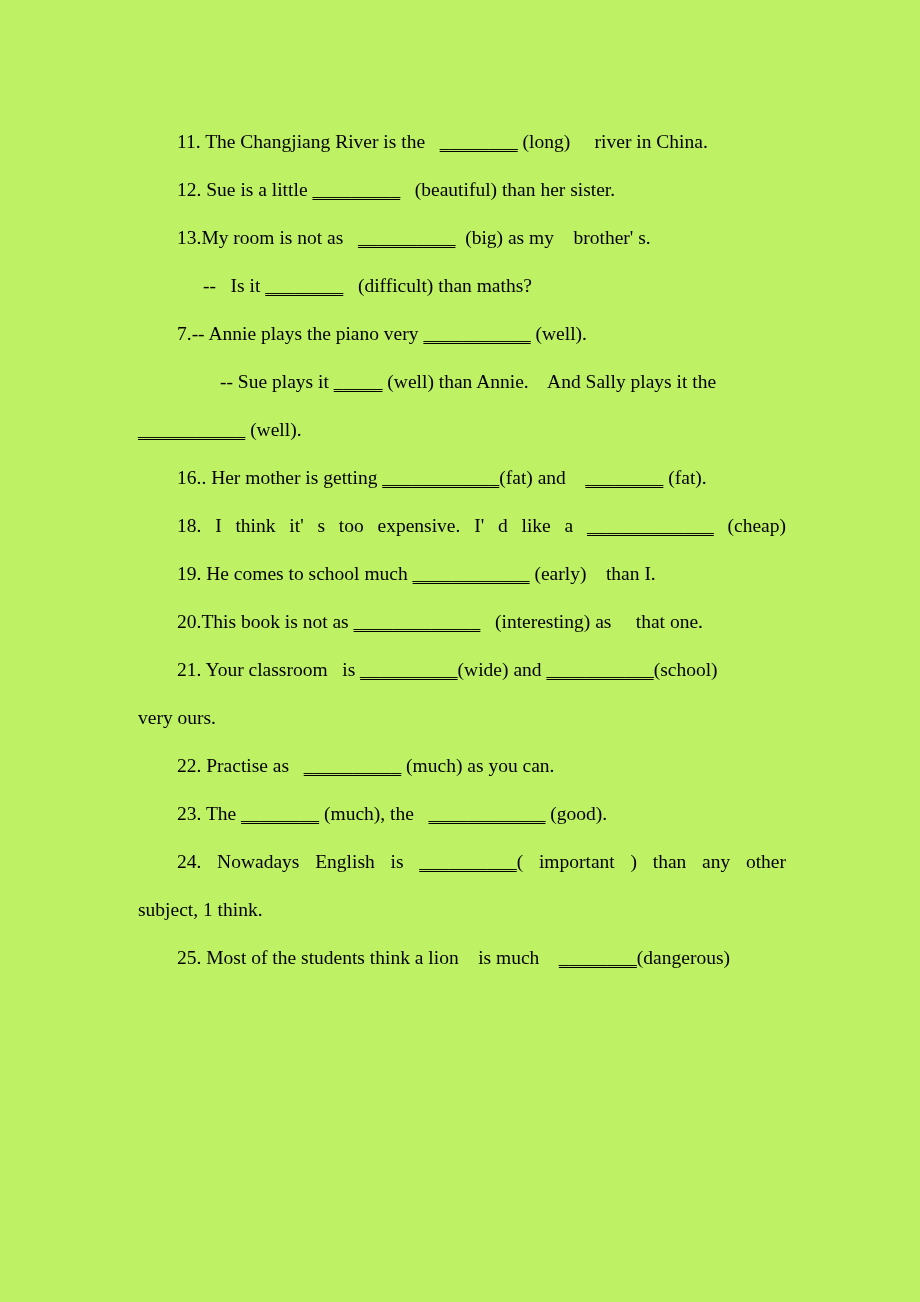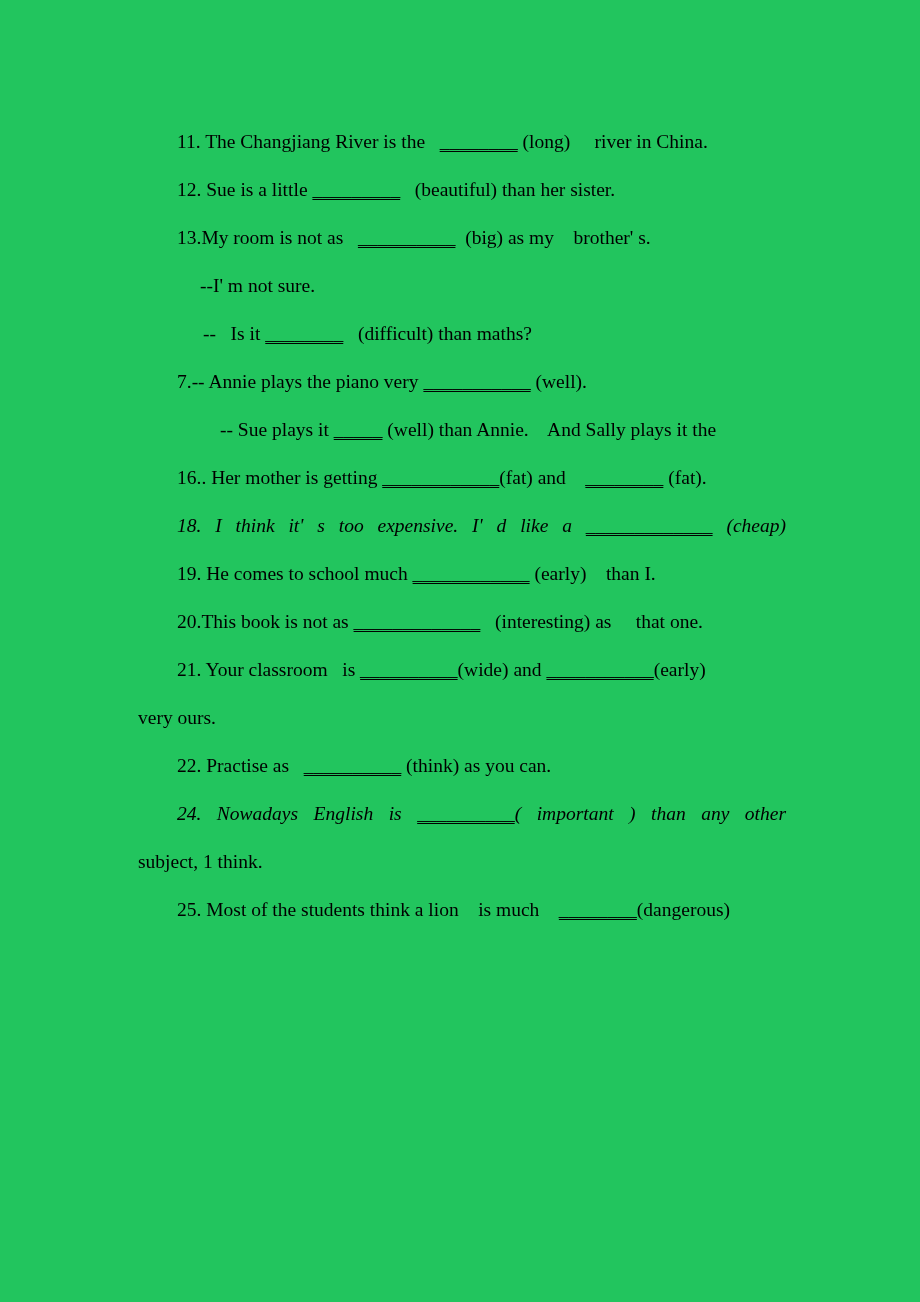--- a/index.html
+++ b/index.html
@@ -8,21 +8,21 @@
     background: #ffffff;
   }
   body {
     font-family: "Liberation Serif", "DejaVu Serif", serif;
     color: #000000;
   }
   #page {
     position: relative;
     width: 920px;
     height: 1302px;
-    background: #22c55e;
+    background: #bef264;
     overflow: hidden;
   }
   .doc-body {
     position: absolute;
     left: 138px;
     top: 118px;
     width: 648px;
   }
   .q-line {
     font-size: 19.5px;
@@ -35,47 +35,47 @@
   .indent-item   { text-indent: 39px; }
   .indent-dash-a { text-indent: 62px; }
   .indent-dash-b { text-indent: 65px; }
   .indent-sub    { text-indent: 82px; }
   .indent-none   { text-indent: 0; }
 
   
   .justified {
     text-align: justify;
     text-align-last: justify;
-    font-style: italic;
   }
   .justified.indent-item { text-indent: 39px; }
 
   .blank {
     text-decoration: underline;
     text-decoration-thickness: 1px;
     text-underline-offset: 3px;
     white-space: pre;
   }
 </style>
 </head>
 <body>
 
 <div id="page">
   <div class="doc-body">
       <div class="q-line indent-item"><span>11. The Changjiang River is the   </span><span class="blank">________</span><span> (long)     river in China.</span></div>
       <div class="q-line indent-item"><span>12. Sue is a little </span><span class="blank">_________</span><span>   (beautiful) than her sister.</span></div>
       <div class="q-line indent-item"><span>13.My room is not as   </span><span class="blank">__________</span><span>  (big) as my    brother' s.</span></div>
-      <div class="q-line indent-dash-a"><span>--I' m not sure.</span></div>
       <div class="q-line indent-dash-b"><span>--   Is it </span><span class="blank">________</span><span>   (difficult) than maths?</span></div>
       <div class="q-line indent-item"><span>7.-- Annie plays the piano very </span><span class="blank">___________</span><span> (well).</span></div>
       <div class="q-line indent-sub"><span>-- Sue plays it </span><span class="blank">_____</span><span> (well) than Annie.    And Sally plays it the</span></div>
+      <div class="q-line indent-none"><span class="blank">___________</span><span> (well).</span></div>
       <div class="q-line indent-item"><span>16.. Her mother is getting </span><span class="blank">____________</span><span>(fat) and    </span><span class="blank">________</span><span> (fat).</span></div>
       <div class="q-line indent-item justified"><span>18. I think it' s too expensive. I' d like a </span><span class="blank">_____________</span><span> (cheap)</span></div>
       <div class="q-line indent-item"><span>19. He comes to school much </span><span class="blank">____________</span><span> (early)    than I.</span></div>
       <div class="q-line indent-item"><span>20.This book is not as </span><span class="blank">_____________</span><span>   (interesting) as     that one.</span></div>
-      <div class="q-line indent-item"><span>21. Your classroom   is </span><span class="blank">__________</span><span>(wide) and </span><span class="blank">___________</span><span>(early)</span></div>
+      <div class="q-line indent-item"><span>21. Your classroom   is </span><span class="blank">__________</span><span>(wide) and </span><span class="blank">___________</span><span>(school)</span></div>
       <div class="q-line indent-none"><span>very ours.</span></div>
-      <div class="q-line indent-item"><span>22. Practise as   </span><span class="blank">__________</span><span> (think) as you can.</span></div>
+      <div class="q-line indent-item"><span>22. Practise as   </span><span class="blank">__________</span><span> (much) as you can.</span></div>
+      <div class="q-line indent-item"><span>23. The </span><span class="blank">________</span><span> (much), the   </span><span class="blank">____________</span><span> (good).</span></div>
       <div class="q-line indent-item justified"><span>24. Nowadays English is </span><span class="blank">__________</span><span>( important ) than any other</span></div>
       <div class="q-line indent-none"><span>subject, 1 think.</span></div>
       <div class="q-line indent-item"><span>25. Most of the students think a lion    is much    </span><span class="blank">________</span><span>(dangerous)</span></div>
     </div>
 </div>
 
 </body></html>

